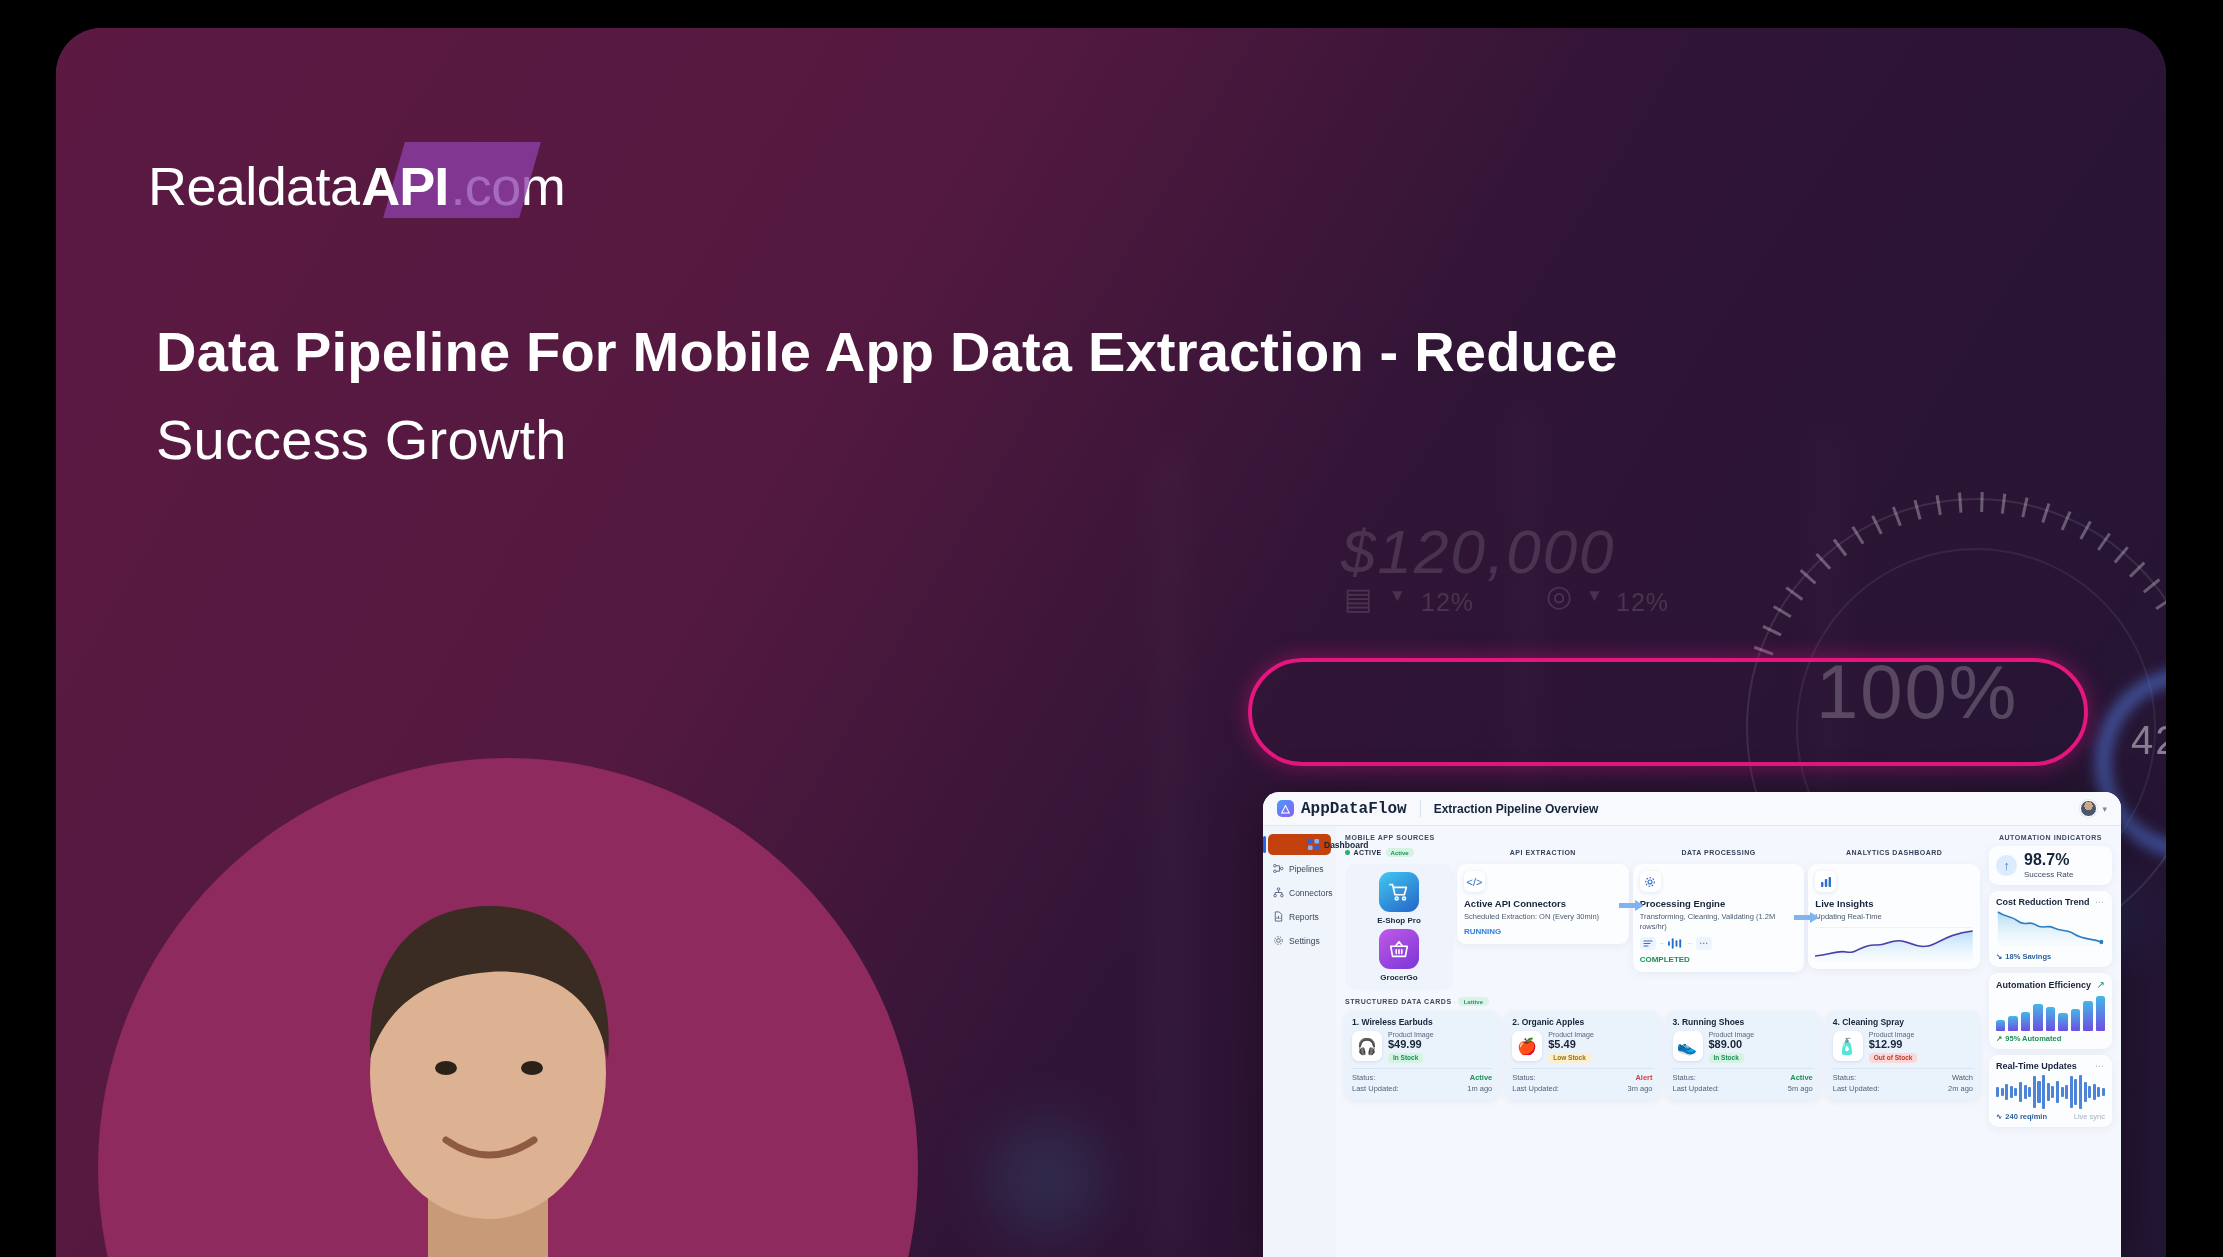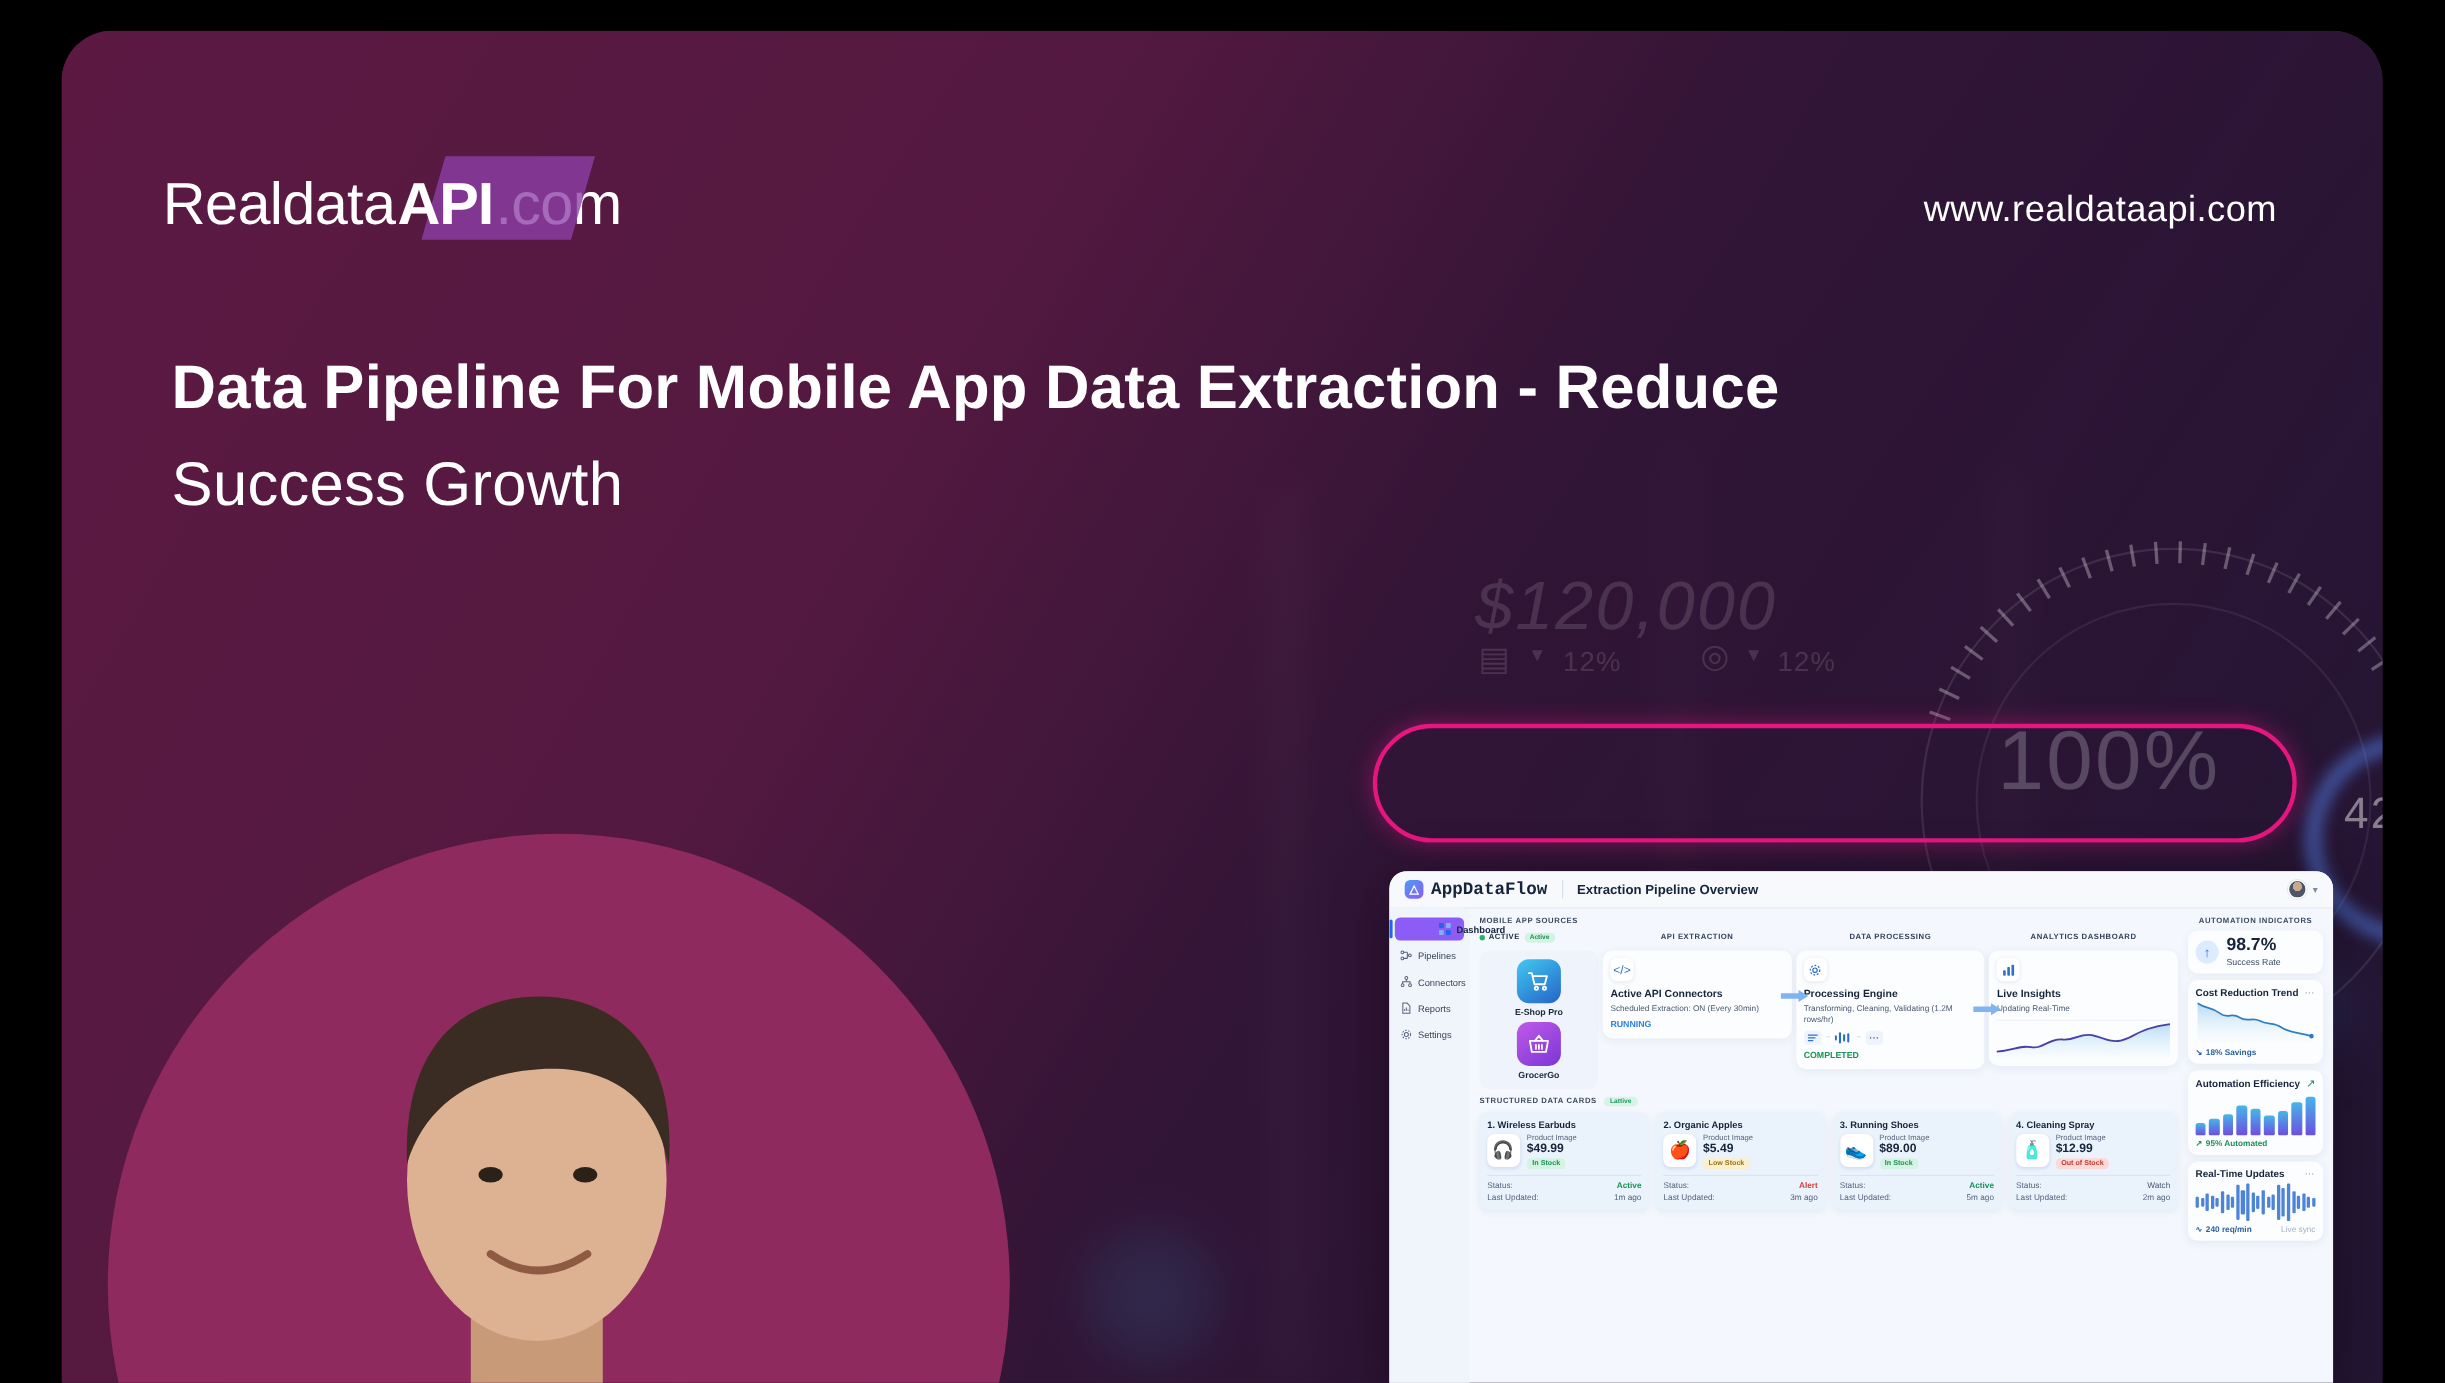--- a/index.html
+++ b/index.html
@@ -78,21 +78,21 @@
     background:radial-gradient(circle at 50% 33%,#caa88a 0 33%,#4c5668 34% 100%);
     border:1.5px solid #fff; box-shadow:0 0 0 1px #e0e7f3; }
   .chev { color:#7c8aa0; font-size:9px; }
 
   .d-body { display:flex; height:436px; }
 
   
   .d-side { width:73px; background:#f0f4fb; padding:8px 5px; flex:none; }
   .s-item { display:flex; align-items:center; gap:5px; padding:5px 5px;
     border-radius:5px; color:#3a4759; font-size:8.5px; margin-bottom:3px; position:relative; }
-  .s-item.active { background:#8b5cf6; color:#14243a; font-weight:700;padding-left:40px; }
+  .s-item.active { background:#c2410c; color:#14243a; font-weight:700;padding-left:40px; }
   .s-item.active::before { content:""; position:absolute; left:-5px; top:2px; bottom:2px;
     width:2.5px; border-radius:2px; background:#2563eb; }
   .s-ic { width:11px; height:11px; flex:none; display:flex; align-items:center; justify-content:center; }
 
   
   .d-main { flex:1; padding:8px 9px 0 9px; min-width:0; }
   .sec-lbl { font-size:7px; font-weight:700; letter-spacing:.55px; color:#3c4a5e; }
 
   .flow { display:flex; align-items:flex-start; gap:4px; margin-top:5px; }
   .flow-col { flex:1; min-width:0; }
@@ -290,21 +290,20 @@
           <rect x="602" y="668" width="12" height="82" fill="#7fc0ff" opacity=".85"></rect>
           <polyline points="650,730 676,700 700,716 726,678 756,690" fill="none" stroke="#9fd4ff" stroke-width="5"></polyline>
           <circle cx="690" cy="770" r="26" fill="#2a64c8"></circle>
           <path d="M690 744 A26 26 0 0 1 714 780 L690 770 Z" fill="#e8487f"></path>
         </g>
       </svg>
     </div>
 
     <div class="logo-swash"></div>
     <div class="logo"><span>Realdata</span><span class="api">API</span><span>.com</span></div>
-    <div class="site-url">www.realdataapi.com</div>
 
     <div class="headline">
       <span class="l"><b>Data Pipeline For Mobile App Data Extraction - Reduce</b></span>
       <span class="l">Success Growth</span>
     </div>
 
     <div id="dash">
 
       <div class="d-topbar">
         <div class="d-logo-mark">△</div>

